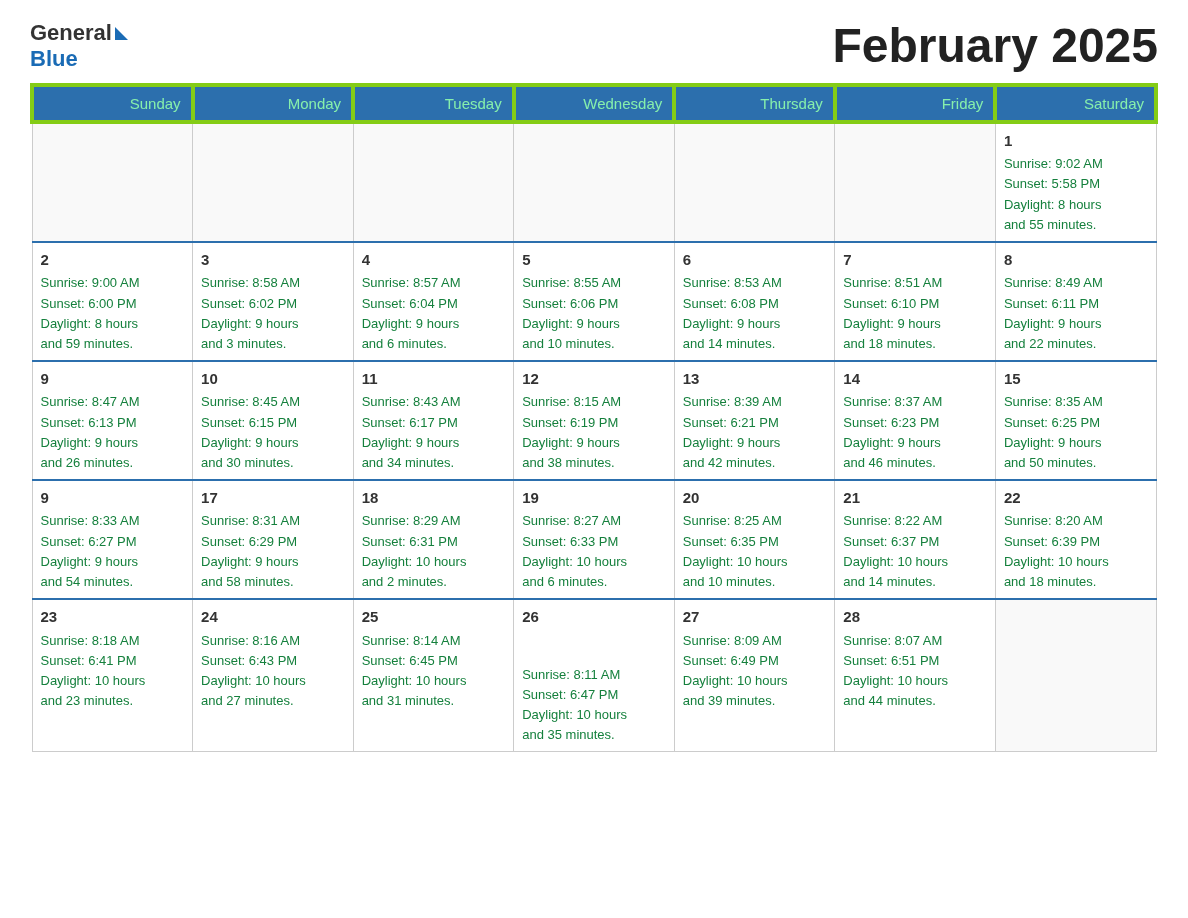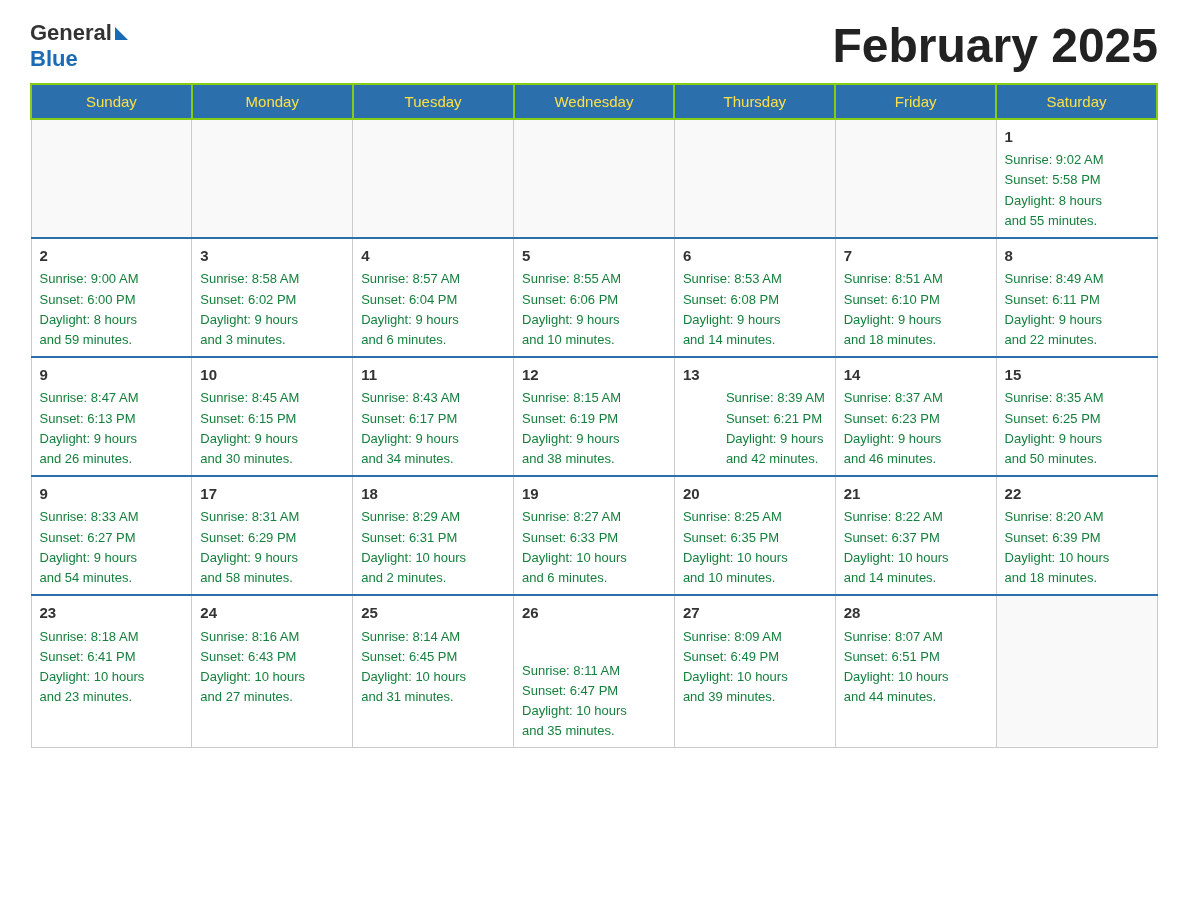--- a/index.html
+++ b/index.html
@@ -39,26 +39,26 @@
       color: #333;
       margin-top: 4px;
     }
     .calendar-table {
       width: 100%;
       border-collapse: collapse;
       margin-top: 8px;
     }
     .calendar-table th {
       background-color: #2c6fad;
-      color: #fde047;
+      color: #86efac;
       font-size: 15px;
       font-weight: normal;
       padding: 8px 10px;
-      text-align: center;
-      border: 2px solid #84cc16;
+      text-align: right;
+      border: 4px solid #84cc16;
     }
     .calendar-table td {
       width: calc(100% / 7);
       vertical-align: top;
       padding: 6px 8px;
       border: 1px solid #ccc;
       border-top: 2px solid #2c6fad;
       min-height: 90px;
       font-size: 12.5px;
       line-height: 1.5;
@@ -220,21 +220,21 @@
         </td>
         <td>
           <span class="day-number">12</span>
           <div class="day-info" style="white-space: pre-line;">Sunrise: 8:15 AM
 Sunset: 6:19 PM
 Daylight: 9 hours
 and 38 minutes.</div>
         </td>
         <td>
           <span class="day-number">13</span>
-          <div class="day-info" style="white-space: pre-line; margin-left: 43px;">Sunrise: 8:39 AM
+          <div class="day-info" style="white-space: pre-line;">Sunrise: 8:39 AM
 Sunset: 6:21 PM
 Daylight: 9 hours
 and 42 minutes.</div>
         </td>
         <td>
           <span class="day-number">14</span>
           <div class="day-info" style="white-space: pre-line;">Sunrise: 8:37 AM
 Sunset: 6:23 PM
 Daylight: 9 hours
 and 46 minutes.</div>

